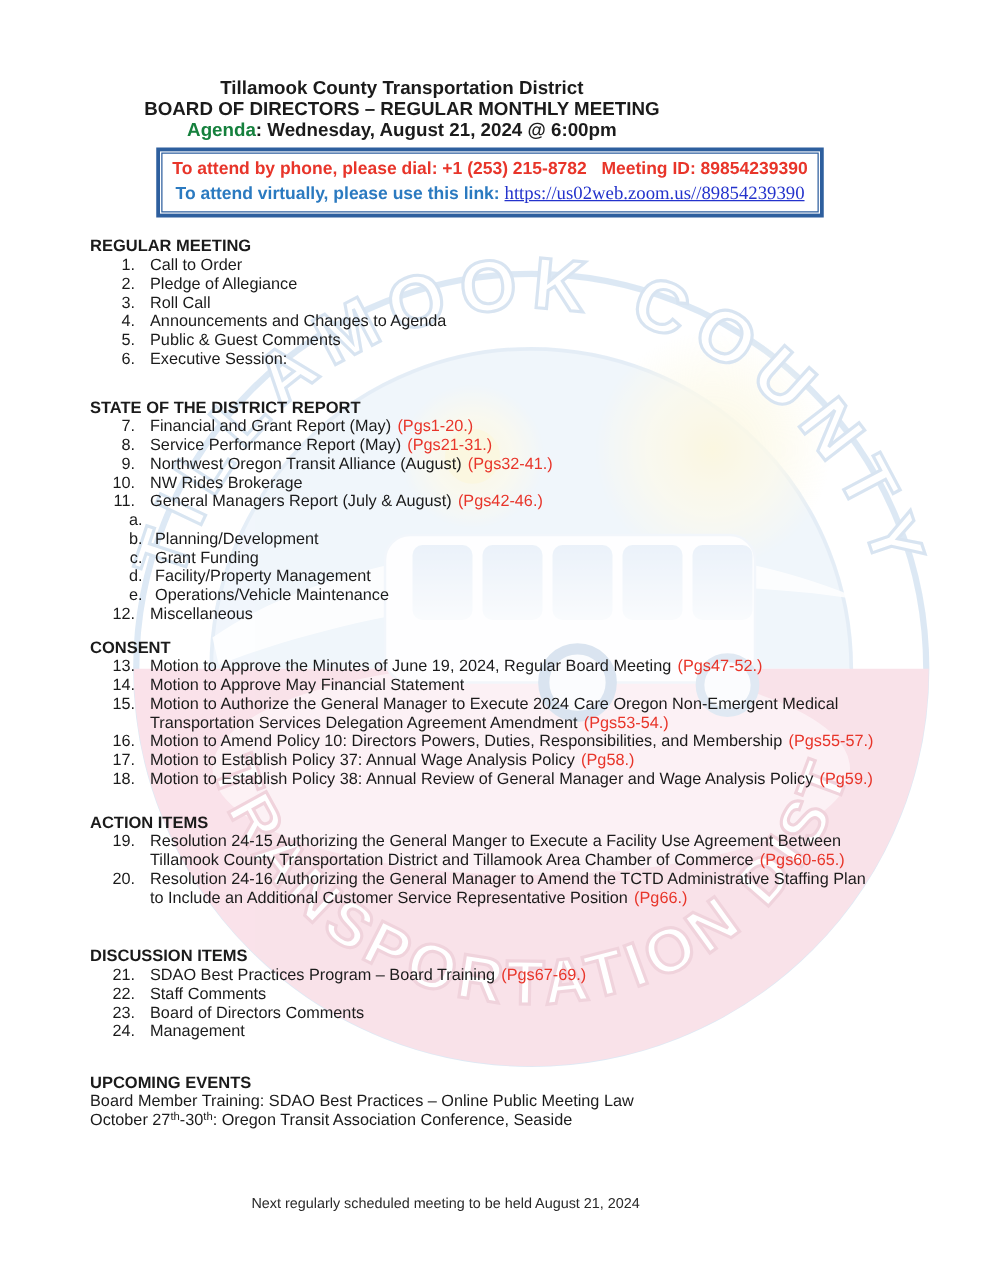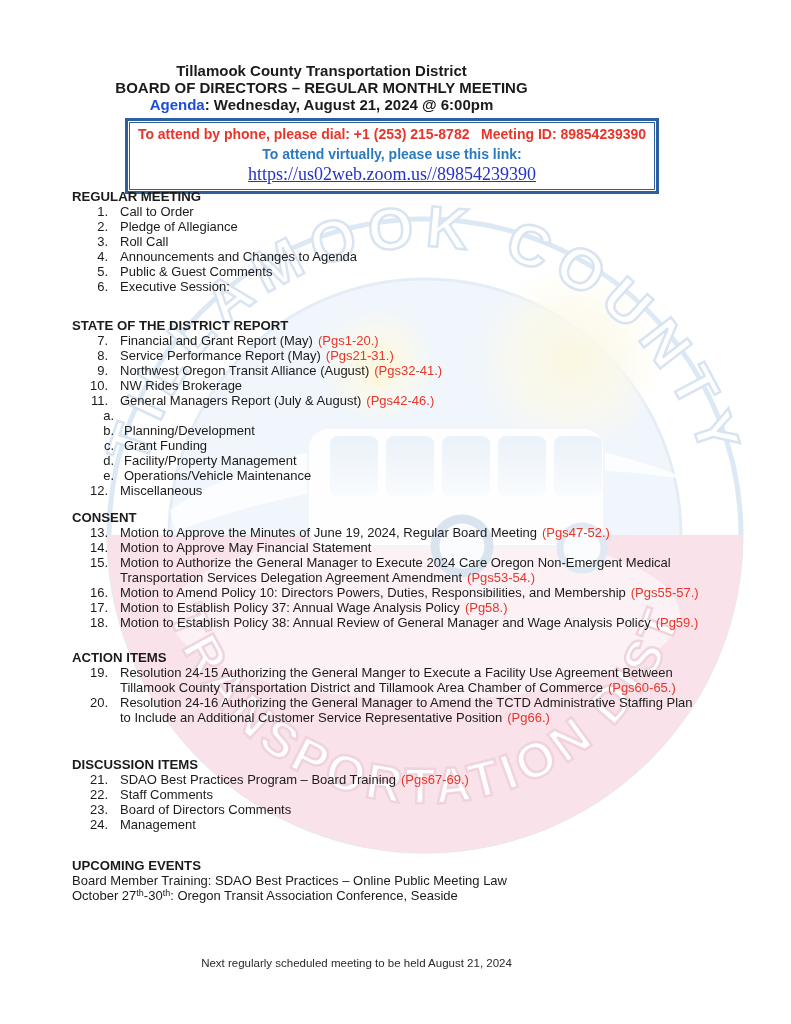--- a/index.html
+++ b/index.html
@@ -6,28 +6,28 @@
   body{
     width:791px;height:1024px;position:relative;overflow:hidden;
     background:#ffffff;color:#1b1b1b;
     font-family:"Liberation Sans", sans-serif;
   }
   
   .watermark{position:absolute;left:90px;top:200px;width:670px;height:670px;z-index:0;}
   
   .doc-header{position:absolute;top:62px;left:0;width:643px;text-align:center;
     font-weight:bold;font-size:15px;line-height:17px;z-index:2;}
-  .agenda-label{color:#1d4ed8;}
+  .agenda-label{color:#15803d;}
   
   .phone-box{position:absolute;top:118px;left:125px;width:534px;box-sizing:border-box;
     border:3px solid #2e5f9e;background:#ffffff;text-align:center;padding:4px 6px 6px;
     box-shadow:inset 0 0 0 1px #ffffff, inset 0 0 0 2px #2e5f9e;z-index:2;}
   .pb-line1{color:#e8352a;font-weight:bold;font-size:14px;line-height:19px;white-space:pre-wrap;}
   .pb-line2{color:#2b7ac0;font-weight:bold;font-size:14px;line-height:20px;}
-  .pb-link{font-family:"Liberation Serif", serif;font-weight:normal;font-size:18px;
+  .pb-link{font-family:"Liberation Serif", serif;font-weight:normal;font-size:15px;
     color:#2433cc;text-decoration:underline;cursor:pointer;}
   
   .content{position:absolute;top:189px;left:72px;width:660px;font-size:13px;line-height:15px;z-index:2;}
   .sec-h{font-size:13.2px;font-weight:bold;margin:0;}
   .sec{margin:0;}
   .mt24{margin-top:24px;} .mt22{margin-top:12px;} .mt20{margin-top:20px;}
   .mt32{margin-top:32px;} .mt26{margin-top:26px;}
   .row{display:flex;}
   .row .num{width:36px;text-align:right;flex:none;}
   .row .txt{margin-left:12px;width:584px;}

